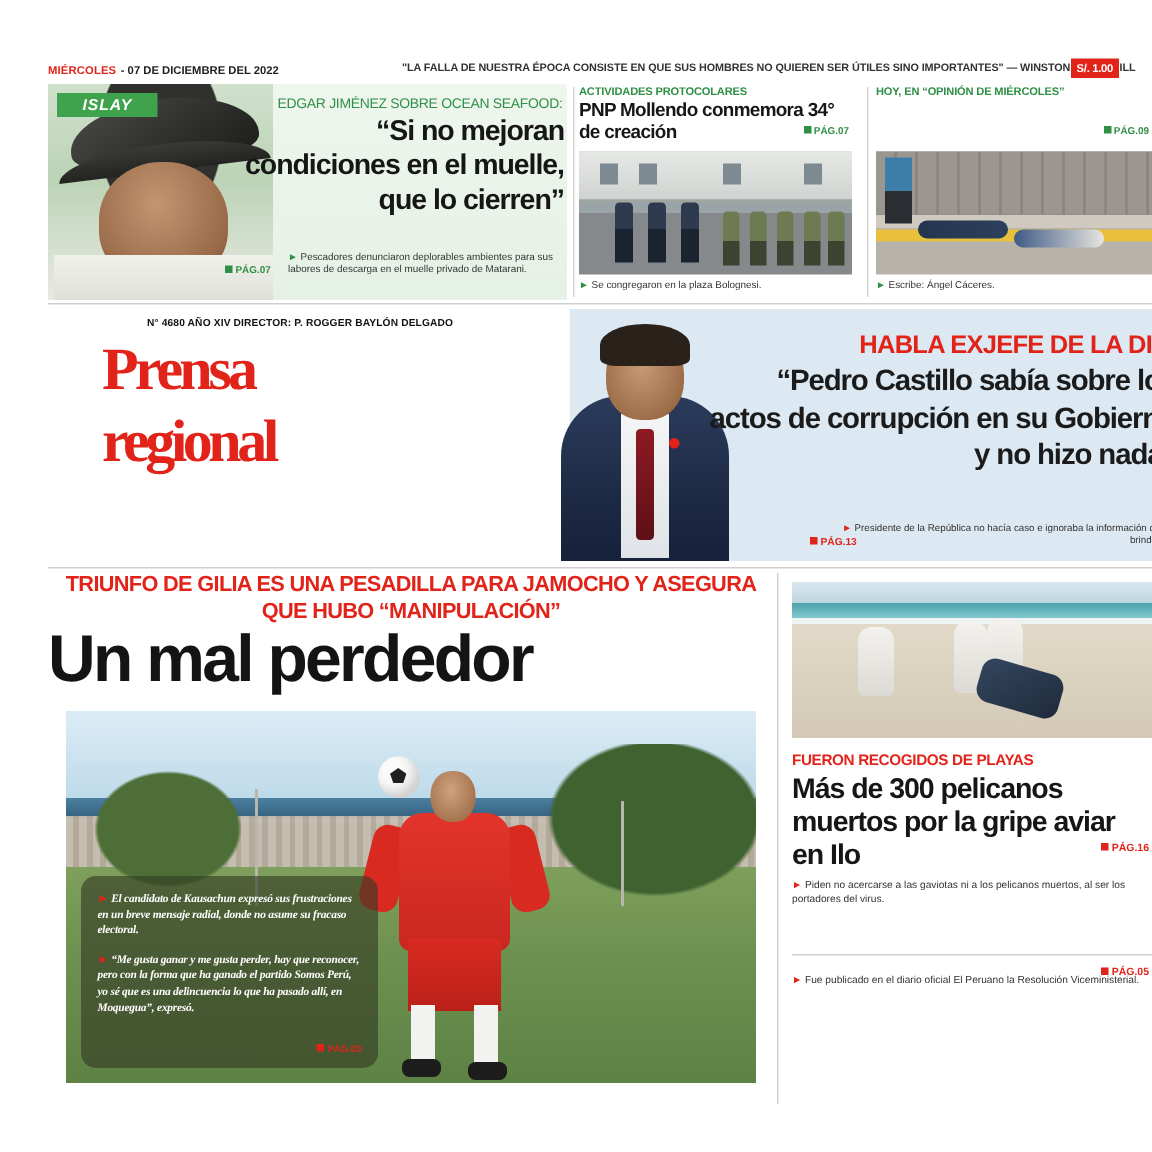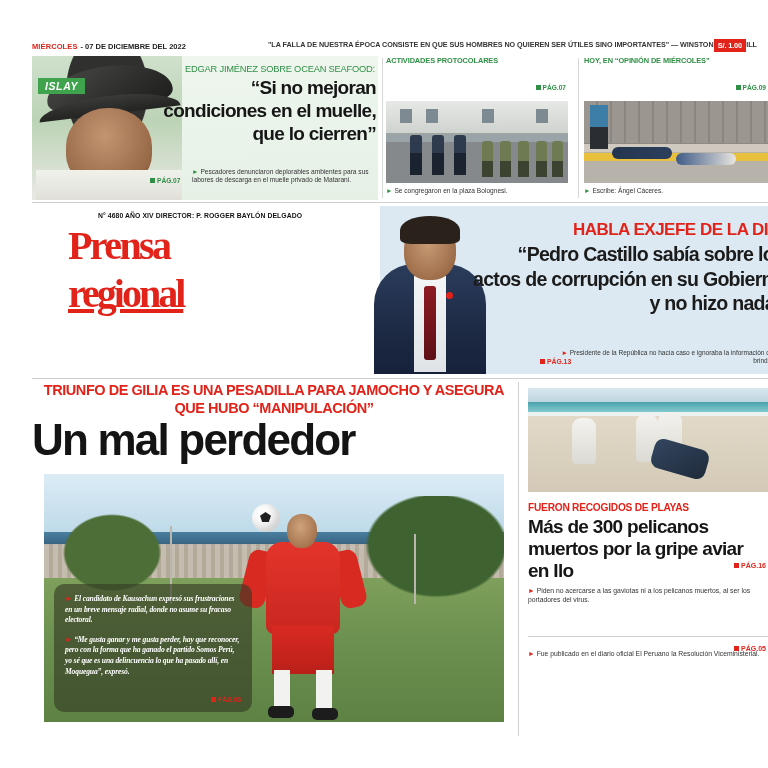--- a/index.html
+++ b/index.html
@@ -64,22 +64,22 @@
     position:absolute; left:34px; top:52px; width:86px; height:80px;
     background:radial-gradient(ellipse at 45% 35%, #c49571, #9a6b49 70%, #7d5336);
     border-radius:48% 48% 42% 42%;
   }
   .t1 .photo .shirt {
     position:absolute; left:4px; bottom:0; width:146px; height:30px;
     background:linear-gradient(180deg,#f1f1ec,#e0e0d9);
   }
   .badge-islay {
     position:absolute; left:6px; top:6px; background:#3fa34d; color:#fff;
-    font-size:10.5px; font-weight:bold; letter-spacing:.6px; padding:2px 7px;
-    font-style:italic; z-index:3;margin-top:16px;
+    font-size:10.5px; font-weight:bold; letter-spacing:.6px; padding:2px 17px;
+    font-style:italic; z-index:3;
   }
   .t1 .kicker {
     position:absolute; left:152px; top:8px; width:192px; text-align:center;
     font-size:9.3px; font-weight:normal; color:#2f8f45; letter-spacing:-.2px;
   }
   .t1 .head {
     position:absolute; left:118px; top:20px; width:226px; text-align:right;
     font-size:19px; line-height:23px; font-weight:bold; color:#161616;
     letter-spacing:-.7px;
   }
@@ -174,21 +174,21 @@
   }
   .issue {
     position:absolute; left:66px; top:6px; font-size:6.8px; font-weight:bold;
     color:#111; letter-spacing:.1px; white-space:nowrap;
   }
   .logo {
     position:absolute; left:36px; top:14px; width:320px;
     font-family:"Liberation Serif", serif; font-weight:bold; color:#e2231a;
     font-size:40px; line-height:52px; letter-spacing:-2.6px;
   }
-  .logo .l2 { display:block; margin-top:-4px; letter-spacing:-3px;text-decoration:underline; }
+  .logo .l2 { display:block; margin-top:-4px; letter-spacing:-3px; }
 
   .castillo {
     position:absolute; left:330px; top:0; width:132px; height:168px; overflow:hidden;
   }
   .castillo .suit {
     position:absolute; left:12px; top:58px; width:112px; height:112px;
     background:linear-gradient(180deg,#2b3c5c 0%, #1d2a44 60%, #16203a 100%);
     border-radius:40px 40px 0 0;
   }
   .castillo .shirt {
@@ -420,20 +420,21 @@
       <div class="kicker">EDGAR JIMÉNEZ SOBRE OCEAN SEAFOOD:</div>
       <div class="head">“Si no mejoran condiciones en el muelle, que lo cierren”</div>
       <div class="sub"><span class="tri">►</span> <span>Pescadores denunciaron deplorables ambientes para sus labores de descarga en el muelle privado de Matarani.</span></div>
       <div class="pag"><span class="sqr"></span><span>PÁG.07</span></div>
     </div>
 
     <div class="divider" style="left:350px"></div>
 
     <div class="t2">
       <div class="kicker">ACTIVIDADES PROTOCOLARES</div>
+      <div class="head">PNP Mollendo conmemora 34° de creación</div>
       <div class="pag"><span class="sqr"></span><span>PÁG.07</span></div>
       <div class="photo">
         <div class="bldg"></div>
         <div class="win" style="left:14px"></div>
         <div class="win" style="left:40px"></div>
         <div class="win" style="left:96px"></div>
         <div class="win" style="left:150px"></div>
         <div class="cop" style="left:24px"></div>
         <div class="cop" style="left:46px"></div>
         <div class="cop" style="left:68px"></div>

